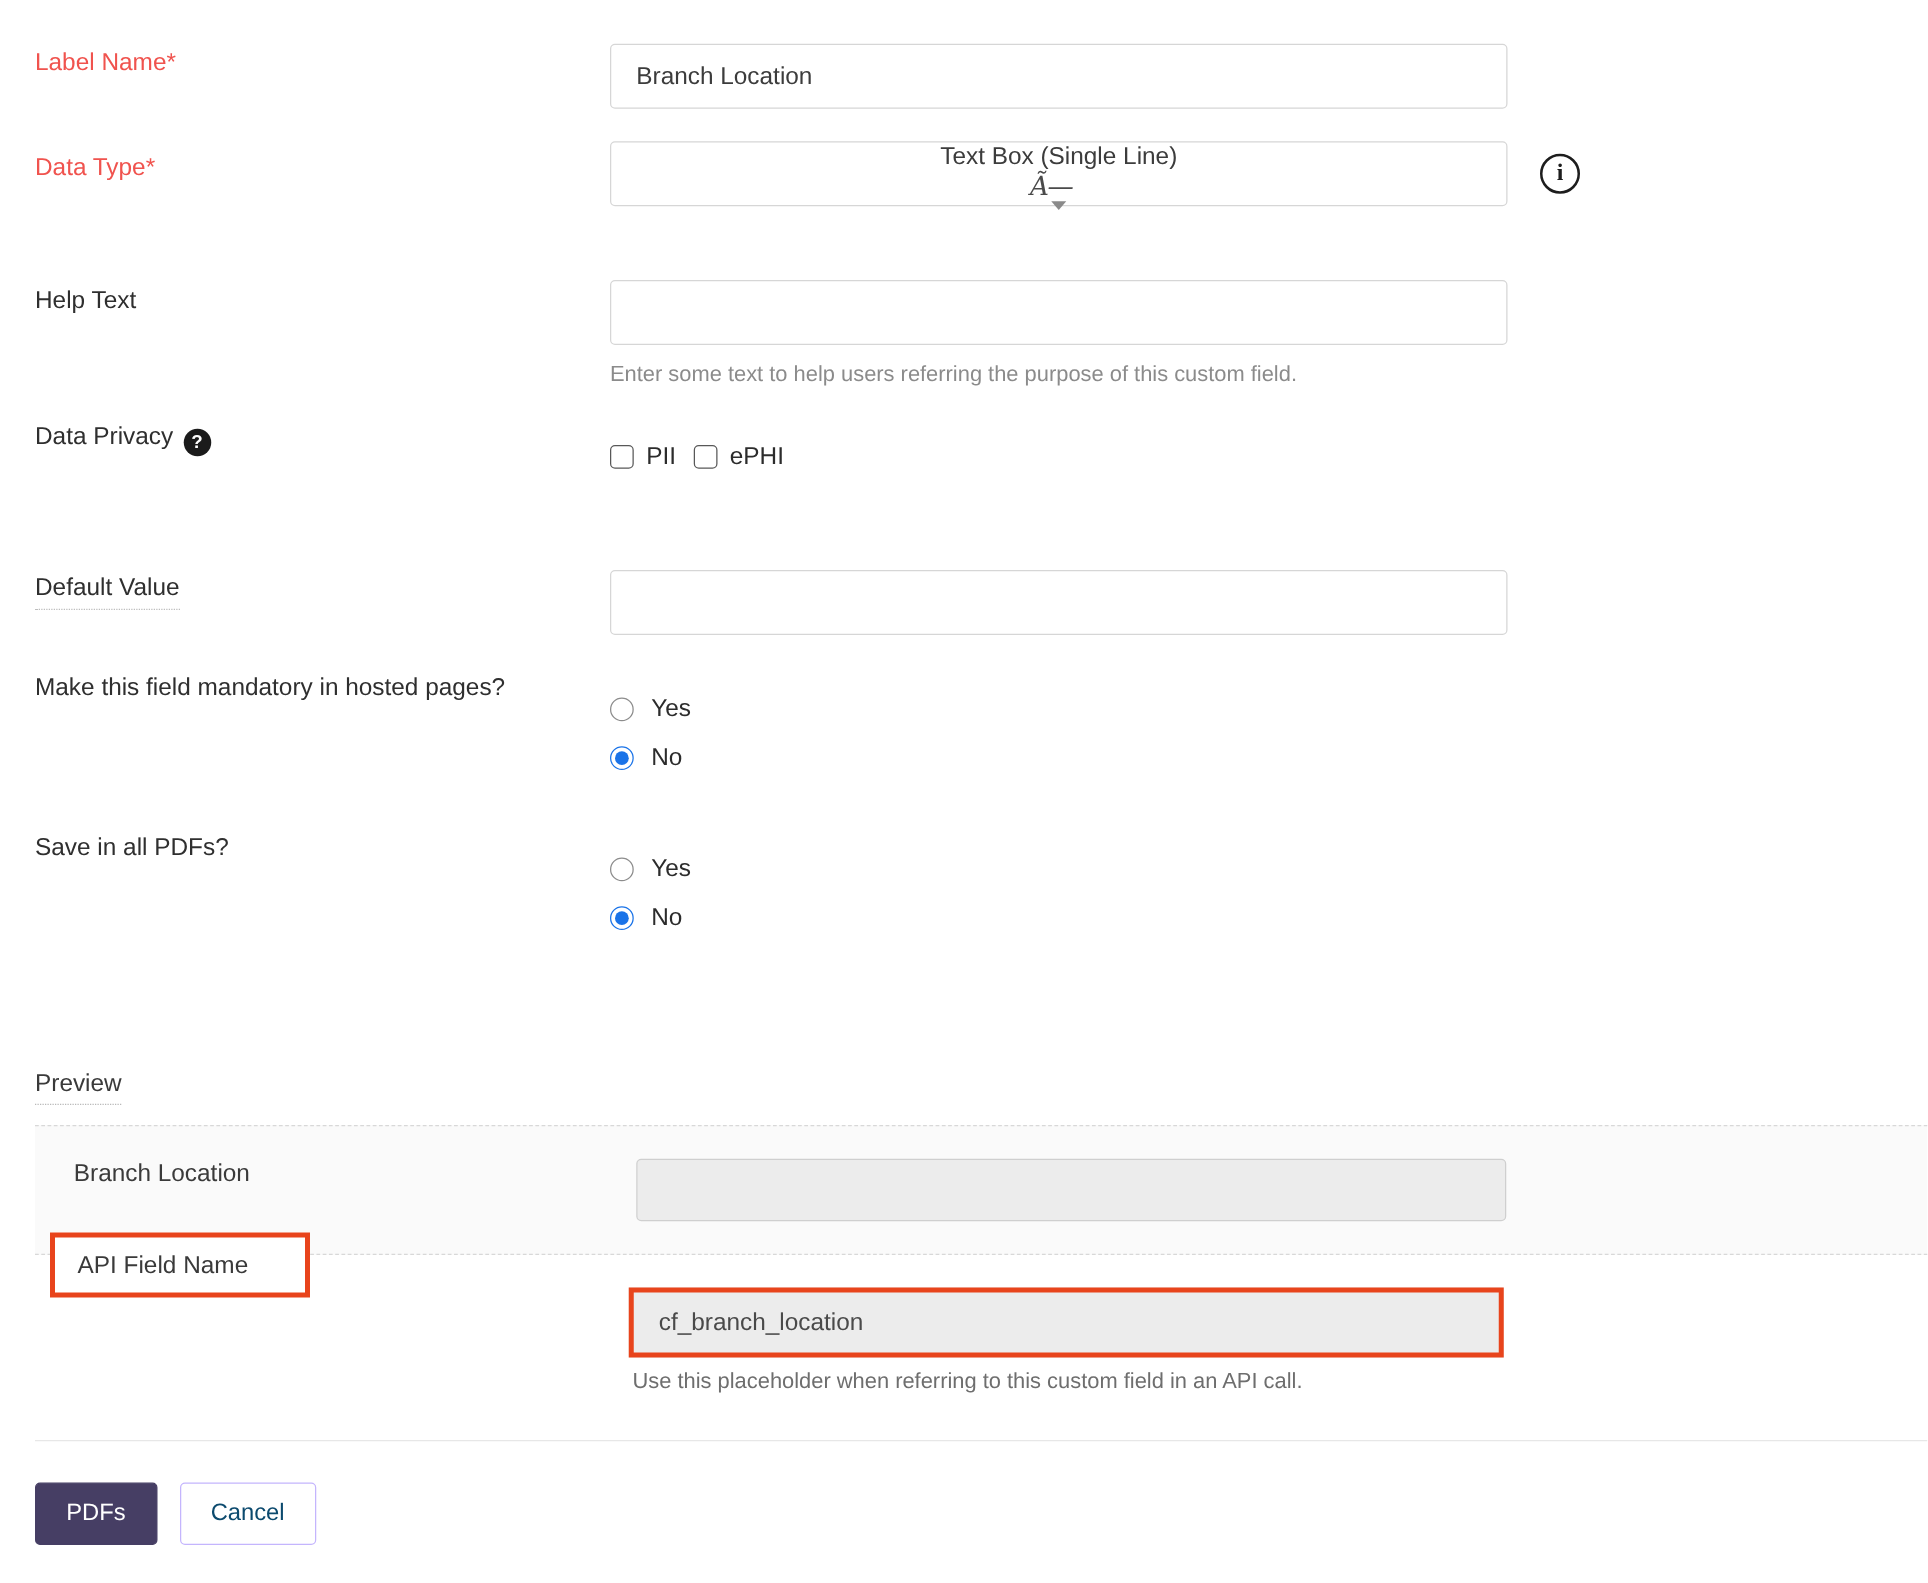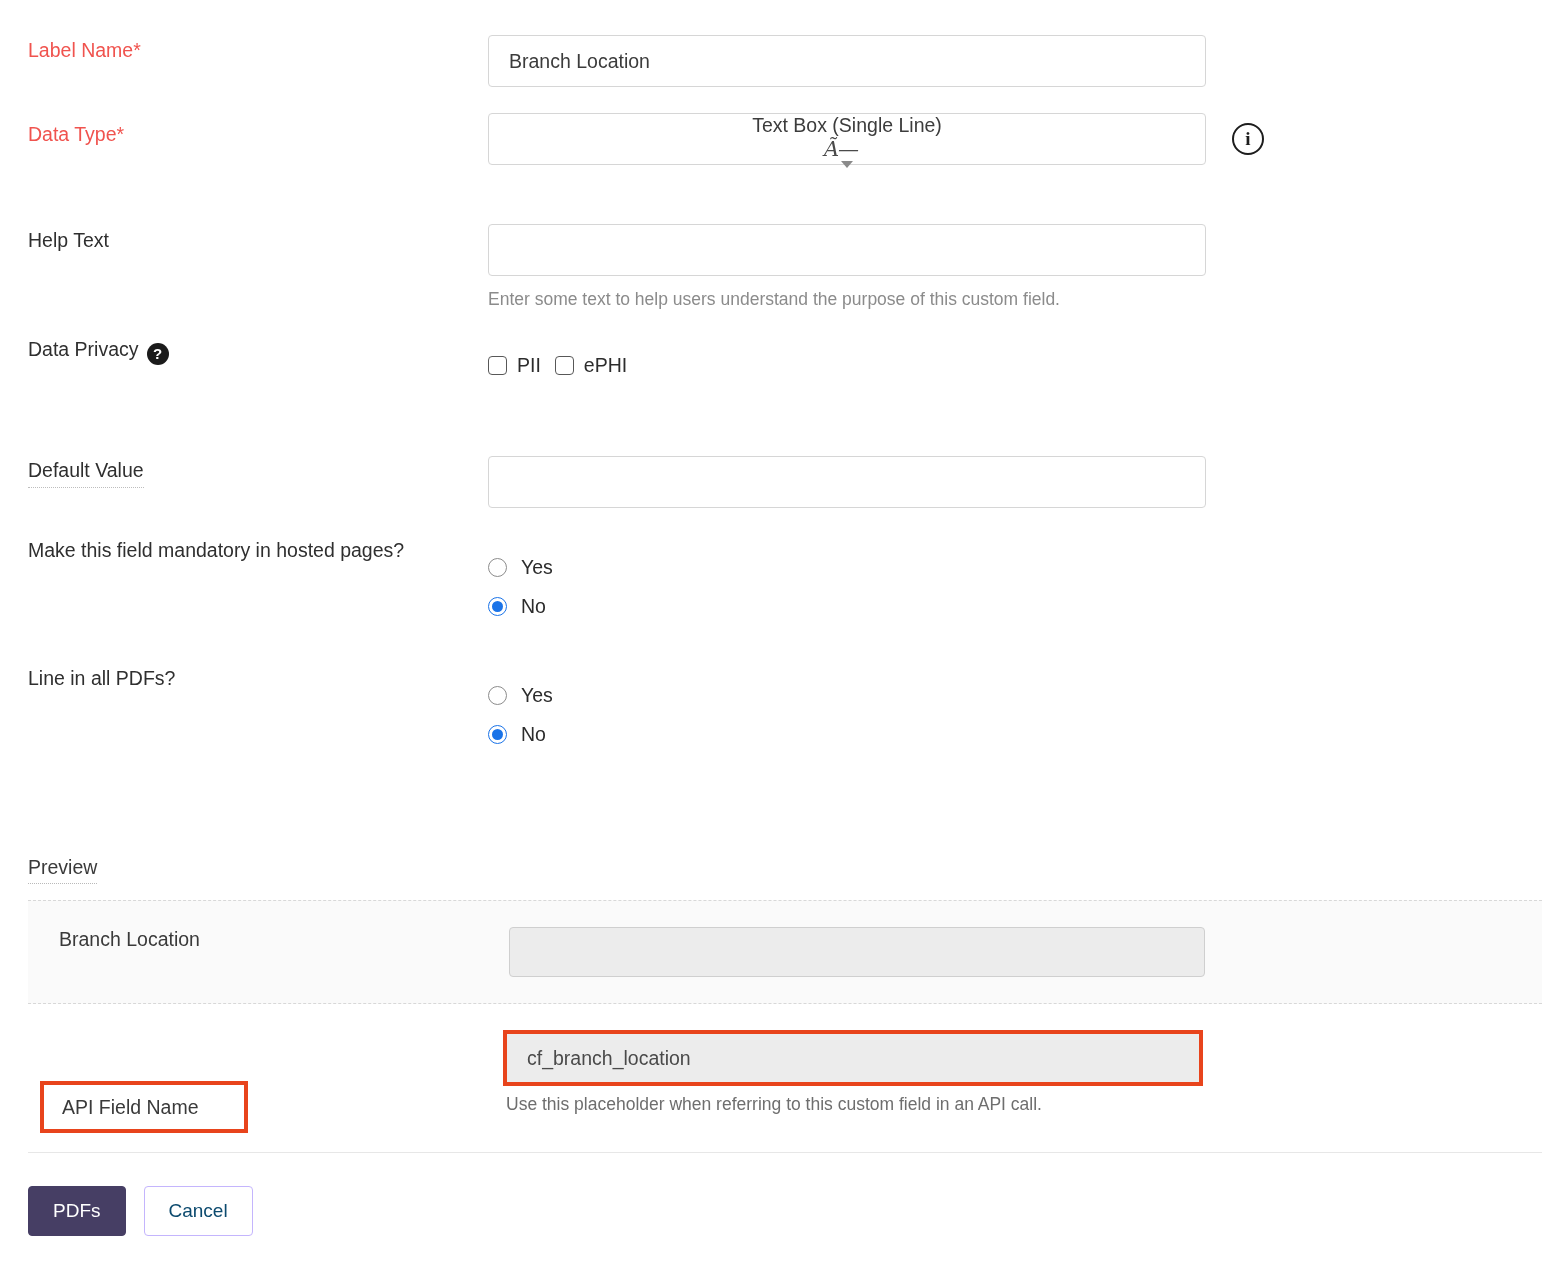--- a/index.html
+++ b/index.html
@@ -223,21 +223,21 @@
     height: 50px;
     background: #ececec;
     border: 1px solid #cfcfcf;
     border-radius: 4px;
   }
 
   
   .api-label-box {
     position: absolute;
     left: 40px;
-    top: 1081px;
+    top: 986px;
     width: 208px;
     height: 52px;
     border: 4px solid #e8441c;
     background: #ffffff;
     display: flex;
     align-items: center;
     padding-left: 18px;
   }
   .api-label-box span {
     font-size: 19.5px;
@@ -328,21 +328,21 @@
         <span class="caret"></span>
       </div>
     </div>
     <div class="info-icon" style="top:10px;">i</div>
   </div>
 
   <div class="row" style="top:224px;">
     <div class="label" style="top:2px;">Help Text</div>
     <div class="field" style="top:0;">
       <input class="txt" type="text" value="" style="">
-      <div class="hint" style="margin-top:11px;">Enter some text to help users understand the purpose of this custom field.</div>
+      <div class="hint" style="margin-top:11px;">Enter some text to help users referring the purpose of this custom field.</div>
     </div>
   </div>
 
   <div class="row" style="top:335px;">
     <div class="label" style="top:0;">
       <span>Data Privacy</span><span class="help-icon">?</span>
     </div>
     <div class="field" style="top:19px;">
       <div class="cbgroup">
         <span class="cbox"></span>
@@ -370,21 +370,21 @@
         <span class="radio-label">Yes</span>
       </div>
       <div class="radio-line">
         <span class="radio on"></span>
         <span class="radio-label">No</span>
       </div>
     </div>
   </div>
 
   <div class="row" style="top:664px;">
-    <div class="label" style="top:0;">Line in all PDFs?</div>
+    <div class="label" style="top:0;">Save in all PDFs?</div>
     <div class="field" style="top:12px;">
       <div class="radio-line">
         <span class="radio"></span>
         <span class="radio-label">Yes</span>
       </div>
       <div class="radio-line">
         <span class="radio on"></span>
         <span class="radio-label">No</span>
       </div>
     </div>

